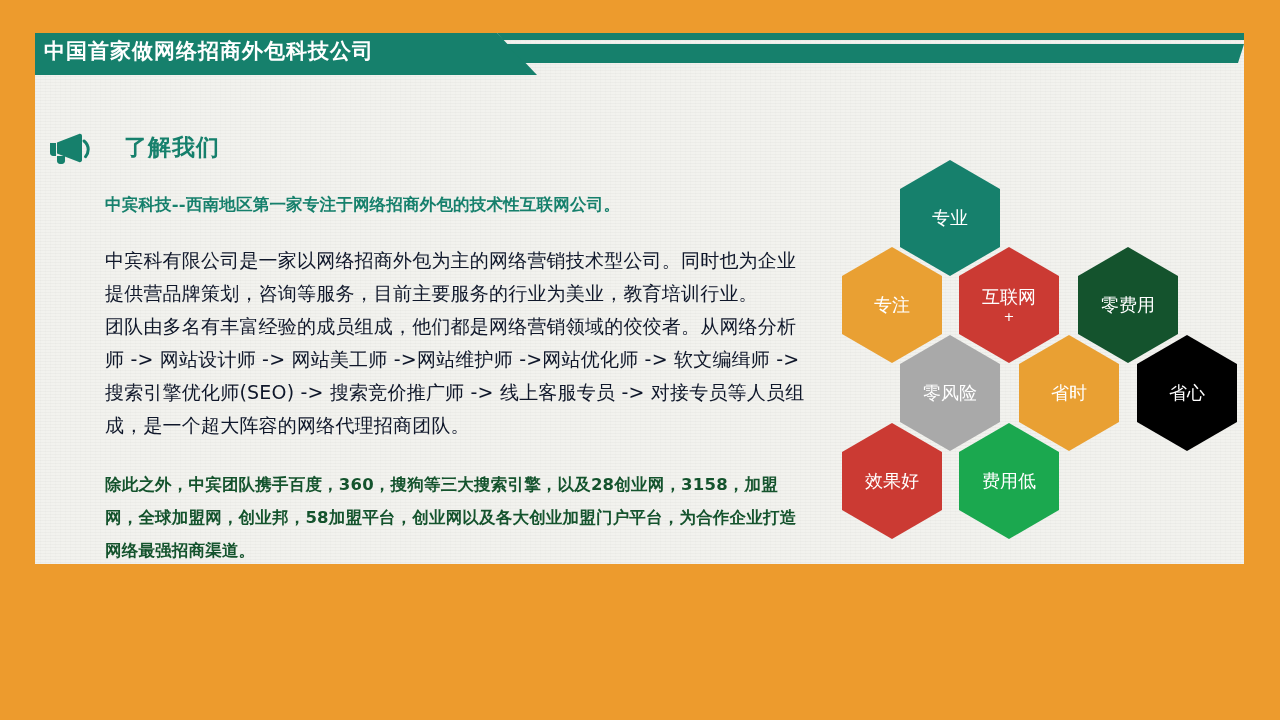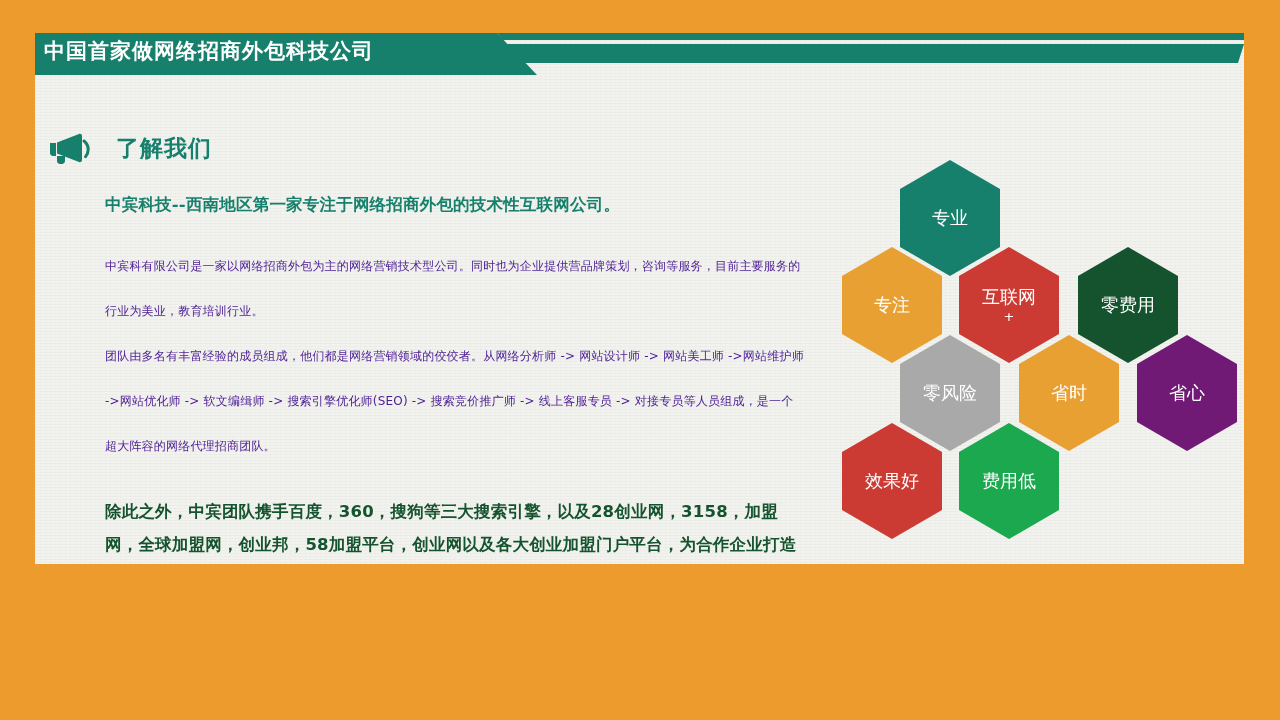--- a/index.html
+++ b/index.html
@@ -57,22 +57,22 @@
     line-height: 26px;
     white-space: nowrap;
   }
 
   
   #section-head {
     position: absolute;
     left: 48px;
     top: 132px;
     display: flex;
-    align-items: center;
-    gap: 26px;
+    align-items: flex-start;
+    gap: 34px;
   }
   #megaphone-icon svg { display: block; }
   #section-title {
     font-size: 23px;
     font-weight: bold;
     color: #16806C;
     letter-spacing: 1px;
   }
 
   
@@ -85,23 +85,23 @@
   }
   .lead {
     font-size: 16.5px;
     font-weight: bold;
     color: #16806C;
     line-height: 26px;
     margin: 0 0 26px 0;
     letter-spacing: 0.2px;
   }
   .para {
-    font-size: 12px;
-    color: #4c1d95;
-    line-height: 45px;
+    font-size: 19px;
+    color: #0f172a;
+    line-height: 33px;
     margin: 0;
     letter-spacing: 0.2px;
     font-weight: 400;
   }
   .para.second { margin-top: 0px; }
   .closing {
     font-size: 16.5px;
     font-weight: bold;
     color: #14532d;
     line-height: 33px;
@@ -206,21 +206,21 @@
       </div>
       <div class="hex" style="left: 238px; top: 87px; background: #14532d;">
         <span class="hex-label">零费用</span>
       </div>
       <div class="hex" style="left: 60px; top: 175px; background: rgb(169, 169, 169);">
         <span class="hex-label">零风险</span>
       </div>
       <div class="hex" style="left: 179px; top: 175px; background: rgb(233, 160, 51); justify-content: center;">
         <span class="hex-label">省时</span>
       </div>
-      <div class="hex" style="left: 297px; top: 175px; background: #701a75;">
+      <div class="hex" style="left: 297px; top: 175px; background: #000000;">
         <span class="hex-label">省心</span>
       </div>
       <div class="hex" style="left: 2px; top: 263px; background: rgb(203, 58, 51);">
         <span class="hex-label">效果好</span>
       </div>
       <div class="hex" style="left: 119px; top: 263px; background: rgb(27, 168, 79);">
         <span class="hex-label">费用低</span>
       </div>
     </div>
 

